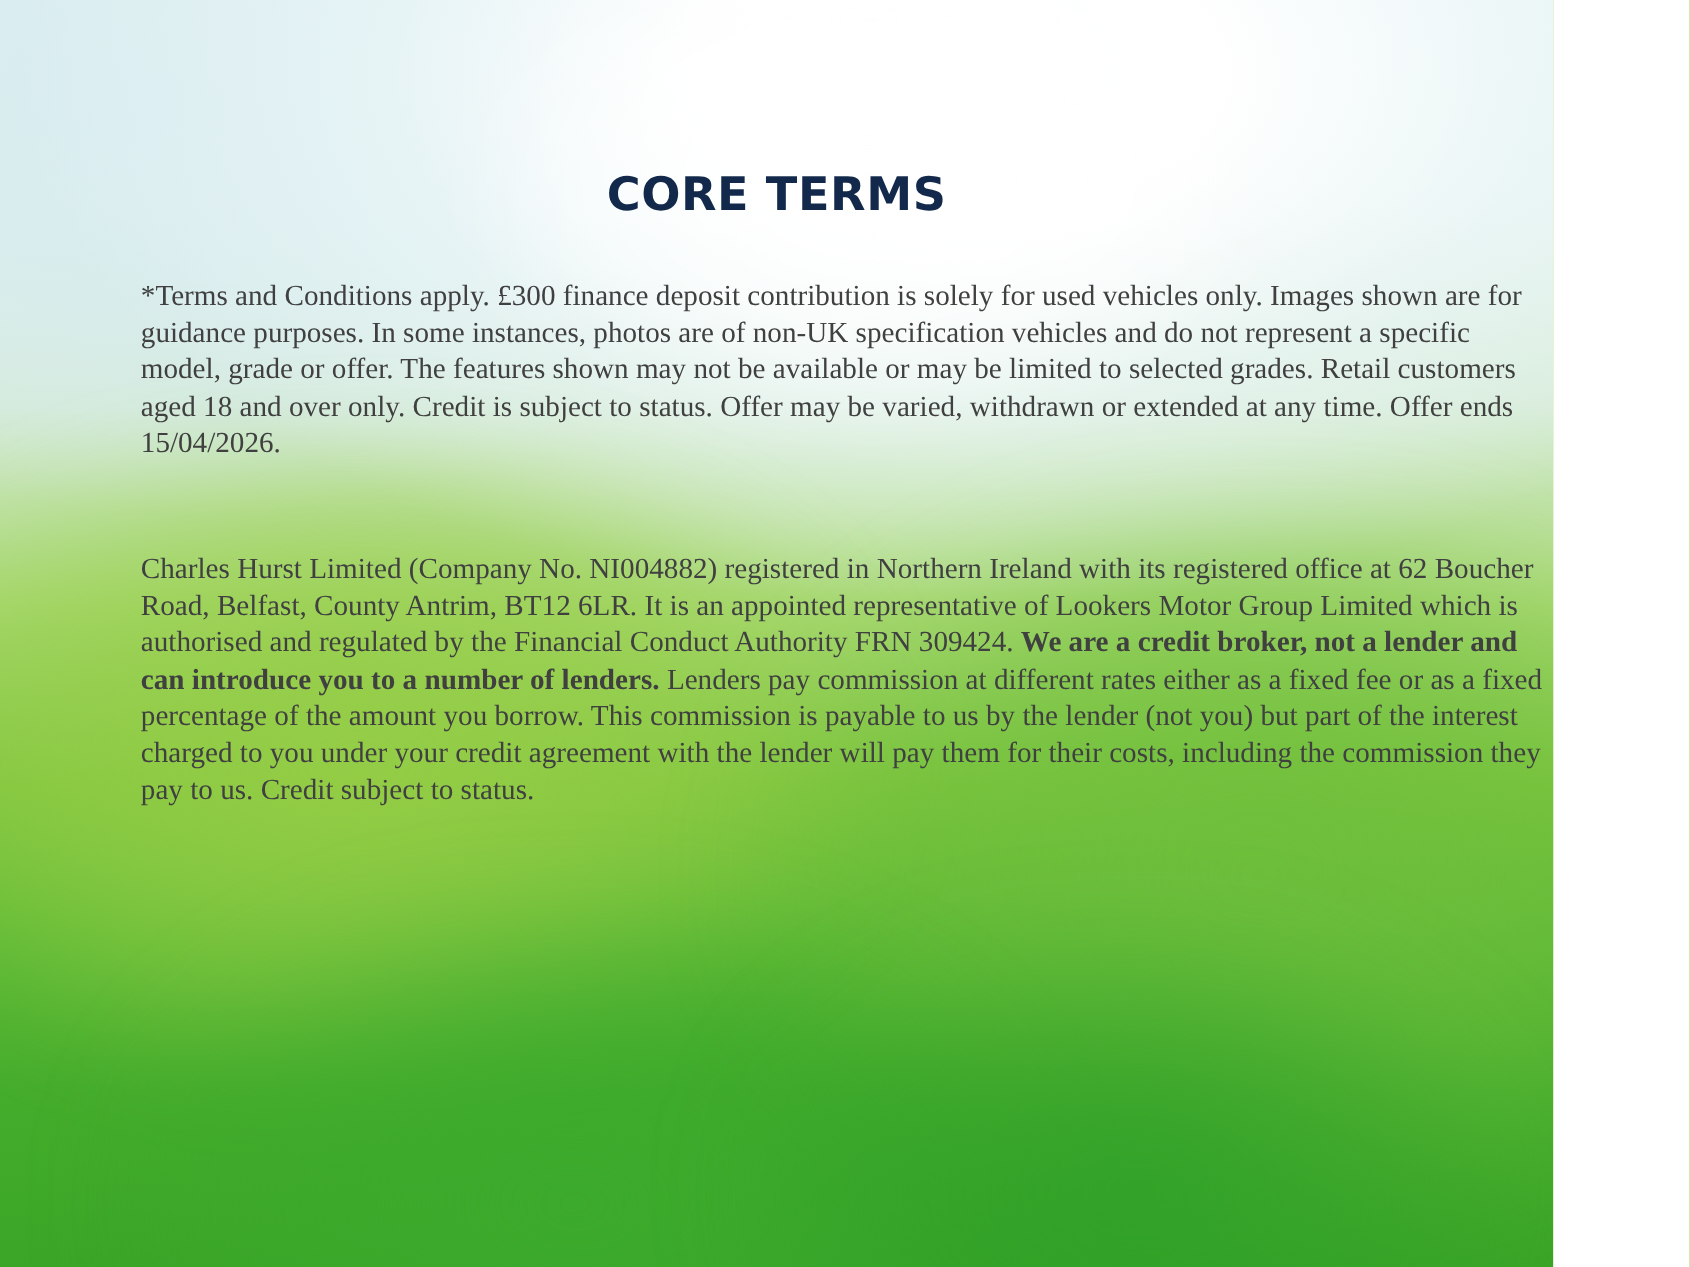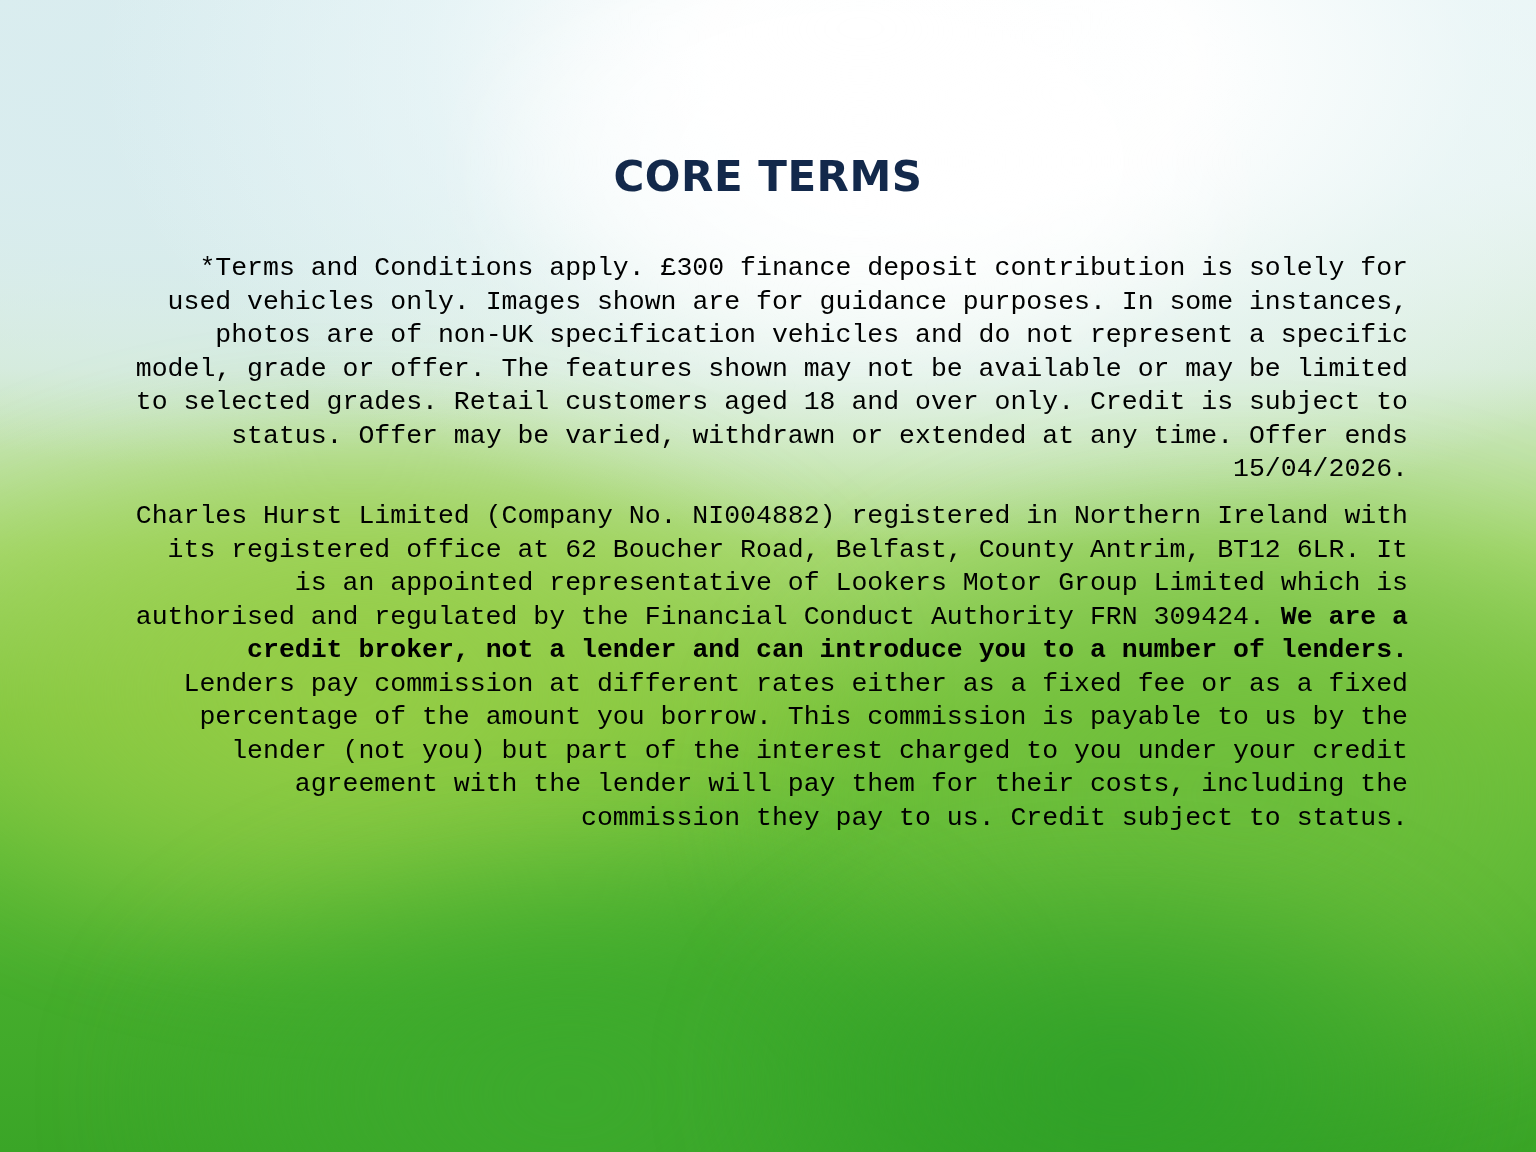--- a/index.html
+++ b/index.html
@@ -9,21 +9,21 @@
   body {
     width: 1536px;
     height: 1152px;
     overflow: hidden;
     font-family: "DejaVu Sans", sans-serif;
     background: #ffffff;
   }
 
   .slide {
     position: relative;
-    width: 1536px;
+    width: 1412px;
     height: 1152px;
     overflow: hidden;
     background-color: #8ec63f;
   }
 
   
   .bg-base {
     position: absolute;
     inset: 0;
     background:
@@ -93,23 +93,23 @@
     font-weight: bold;
     font-size: 42px;
     letter-spacing: 0.5px;
     color: #13294b;
   }
 
   .body-block {
     position: absolute;
     left: 128px;
     width: 1280px;
-    text-align: right;
-    color: #000000;
-    font-family: Liberation Mono, monospace;
+    text-align: left;
+    color: #404040;
+    font-family: Liberation Serif, serif;
     font-size: 26.5px;
     line-height: 33.5px;
   }
 
   .para-1 {
     top: 252px;
   }
 
   .para-2 {
     top: 500px;

